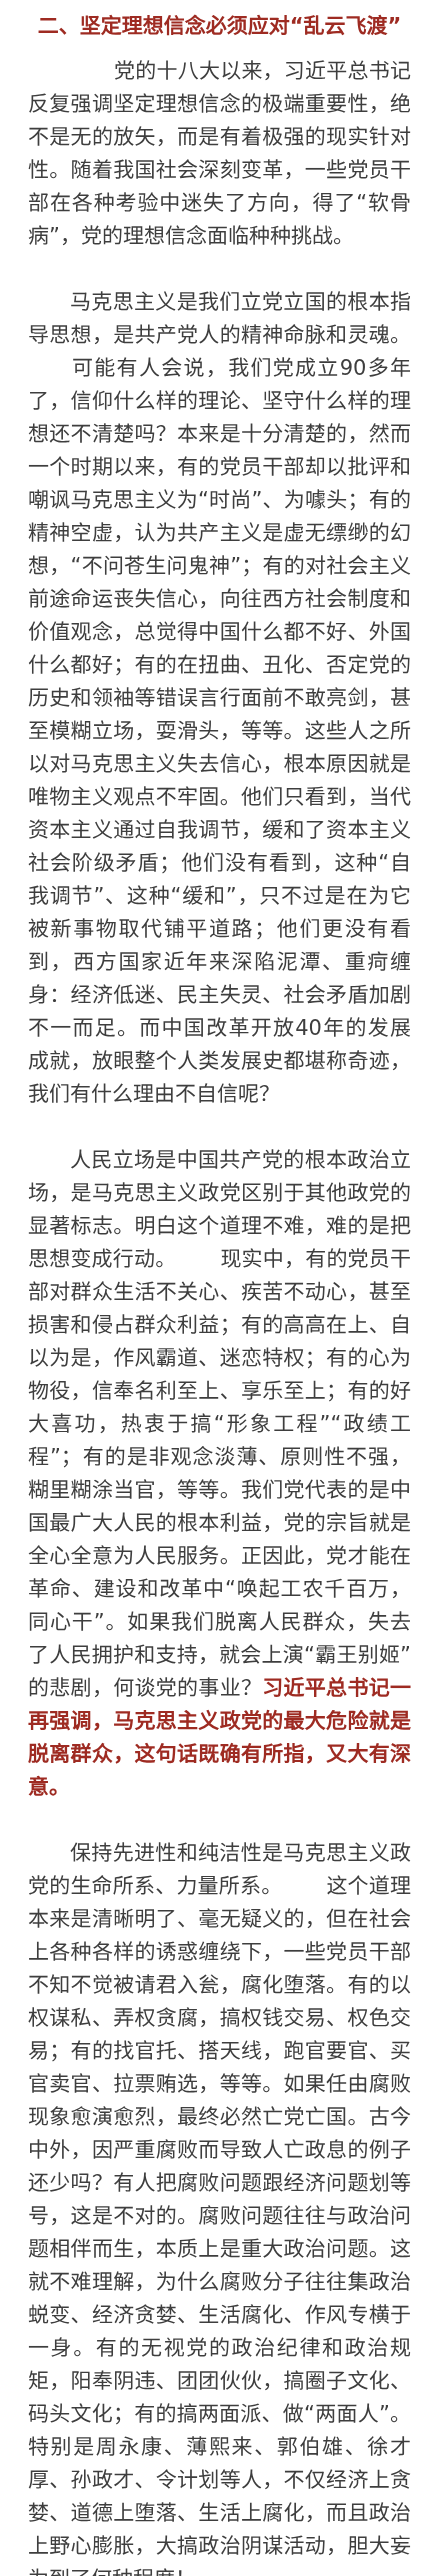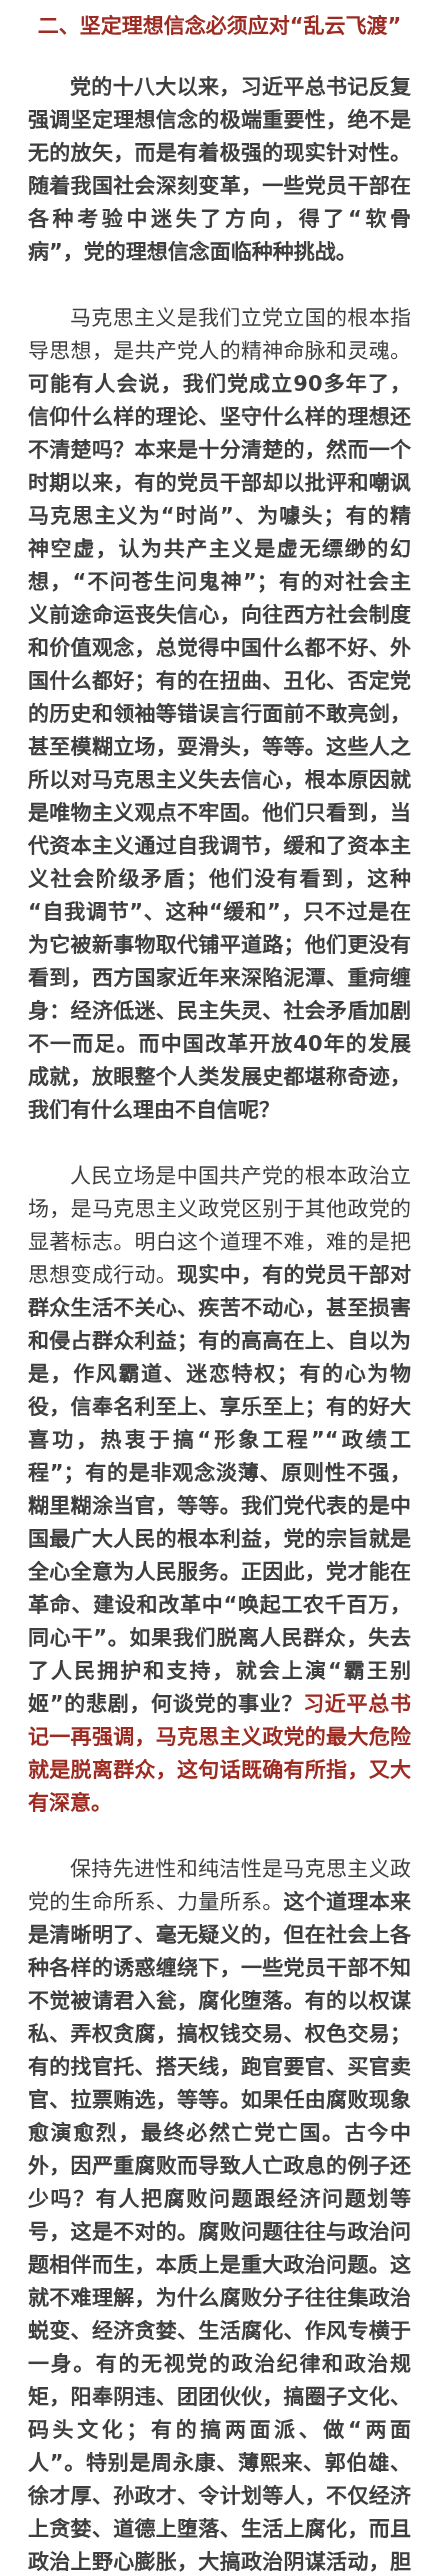--- a/index.html
+++ b/index.html
@@ -12,42 +12,42 @@
     min-height: 2576px;
     font-family: "DejaVu Sans", "Liberation Sans", sans-serif;
     -webkit-font-smoothing: antialiased;
   }
   .article {
     box-sizing: border-box;
     width: 439px;
     padding: 13px 28px 35px 28px;
   }
   .title {
-    margin: 0 0 32px 0;
+    margin: 0 0 16px 0;
     font-size: 21px;
     line-height: 1.25;
     font-weight: 700;
     text-align: center;
     color: #9e2b22;
     letter-spacing: 0;
   }
   .para {
     margin: 0 0 33px 0;
     font-size: 21px;
     line-height: 33px;
     color: #3e3e3e;
     text-align: justify;
     text-justify: inter-ideograph;
     text-indent: 2em;
     word-break: break-all;
   }
   .para:last-child {
     margin-bottom: 0;
   }
-  .seg-normal { font-weight: 700; }
+  .seg-normal { font-weight: 400; margin-left: 44px; }
   .seg-bold   { font-weight: 400; }
   .seg-red    { font-weight: 700; color: #9e2b22; }
 </style>
 </head>
 <body>
 
 <main class="article">
   <h1 class="title">二、坚定理想信念必须应对“乱云飞渡”</h1>
   <div id="paragraphs">
       <p class="para"><span class="seg-normal">党的十八大以来，习近平总书记反复强调坚定理想信念的极端重要性，绝不是无的放矢，而是有着极强的现实针对性。随着我国社会深刻变革，一些党员干部在各种考验中迷失了方向，得了“软骨病”，党的理想信念面临种种挑战。</span></p>

